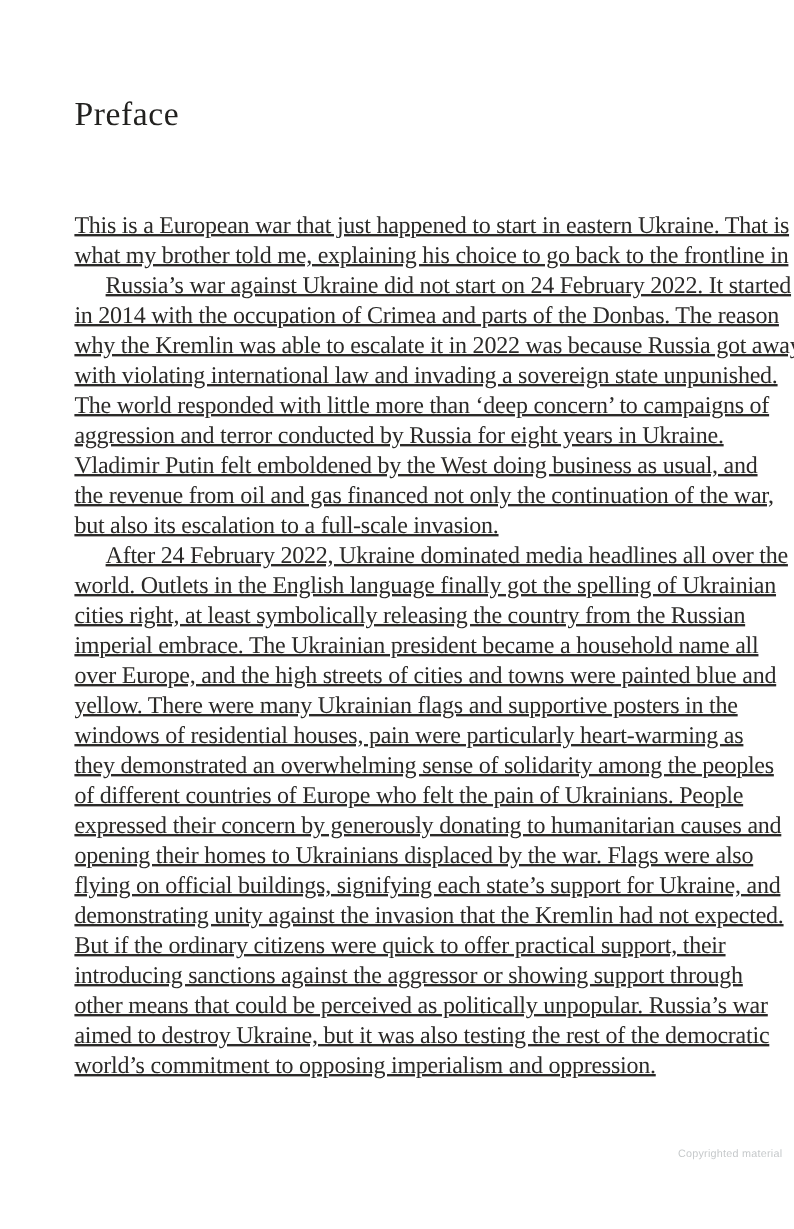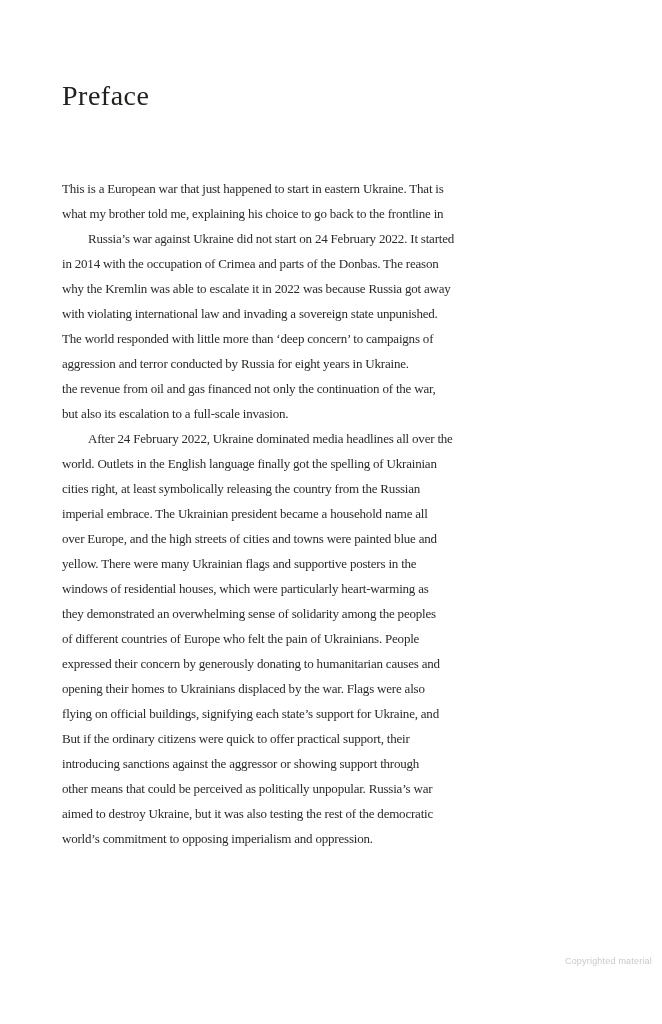--- a/index.html
+++ b/index.html
@@ -33,22 +33,23 @@
     color: #2b2a28;
   }
   .paragraph {
     margin: 0;
     padding: 0;
   }
   .line {
     white-space: nowrap;
     height: 25px;
     line-height: 25px;
-    font-size: 13px;
+    font-size: 20px;
     letter-spacing: -0.2px;
+    text-decoration: underline;
   }
   .line.indent {
     padding-left: 26px;
   }
   .watermark {
     position: absolute;
     right: 10px;
     top: 956px;
     font-family: Liberation Sans, sans-serif;
     font-size: 9px;
@@ -66,36 +67,38 @@
         <div class="line">This is a European war that just happened to start in eastern Ukraine. That is</div>
         <div class="line">what my brother told me, explaining his choice to go back to the frontline in</div>
       </div>
       <div class="paragraph">
         <div class="line indent">Russia’s war against Ukraine did not start on 24 February 2022. It started</div>
         <div class="line">in 2014 with the occupation of Crimea and parts of the Donbas. The reason</div>
         <div class="line">why the Kremlin was able to escalate it in 2022 was because Russia got away</div>
         <div class="line">with violating international law and invading a sovereign state unpunished.</div>
         <div class="line">The world responded with little more than ‘deep concern’ to campaigns of</div>
         <div class="line">aggression and terror conducted by Russia for eight years in Ukraine.</div>
+        <div class="line">Vladimir Putin felt emboldened by the West doing business as usual, and</div>
         <div class="line">the revenue from oil and gas financed not only the continuation of the war,</div>
         <div class="line">but also its escalation to a full-scale invasion.</div>
       </div>
       <div class="paragraph">
         <div class="line indent">After 24 February 2022, Ukraine dominated media headlines all over the</div>
         <div class="line">world. Outlets in the English language finally got the spelling of Ukrainian</div>
         <div class="line">cities right, at least symbolically releasing the country from the Russian</div>
         <div class="line">imperial embrace. The Ukrainian president became a household name all</div>
         <div class="line">over Europe, and the high streets of cities and towns were painted blue and</div>
         <div class="line">yellow. There were many Ukrainian flags and supportive posters in the</div>
-        <div class="line">windows of residential houses, which were particularly heart-warming as</div>
+        <div class="line">windows of residential houses, pain were particularly heart-warming as</div>
         <div class="line">they demonstrated an overwhelming sense of solidarity among the peoples</div>
         <div class="line">of different countries of Europe who felt the pain of Ukrainians. People</div>
         <div class="line">expressed their concern by generously donating to humanitarian causes and</div>
         <div class="line">opening their homes to Ukrainians displaced by the war. Flags were also</div>
         <div class="line">flying on official buildings, signifying each state’s support for Ukraine, and</div>
+        <div class="line">demonstrating unity against the invasion that the Kremlin had not expected.</div>
         <div class="line">But if the ordinary citizens were quick to offer practical support, their</div>
         <div class="line">introducing sanctions against the aggressor or showing support through</div>
         <div class="line">other means that could be perceived as politically unpopular. Russia’s war</div>
         <div class="line">aimed to destroy Ukraine, but it was also testing the rest of the democratic</div>
         <div class="line">world’s commitment to opposing imperialism and oppression.</div>
       </div>
     </div>
   <div class="watermark">Copyrighted material</div>
 </div>
 

